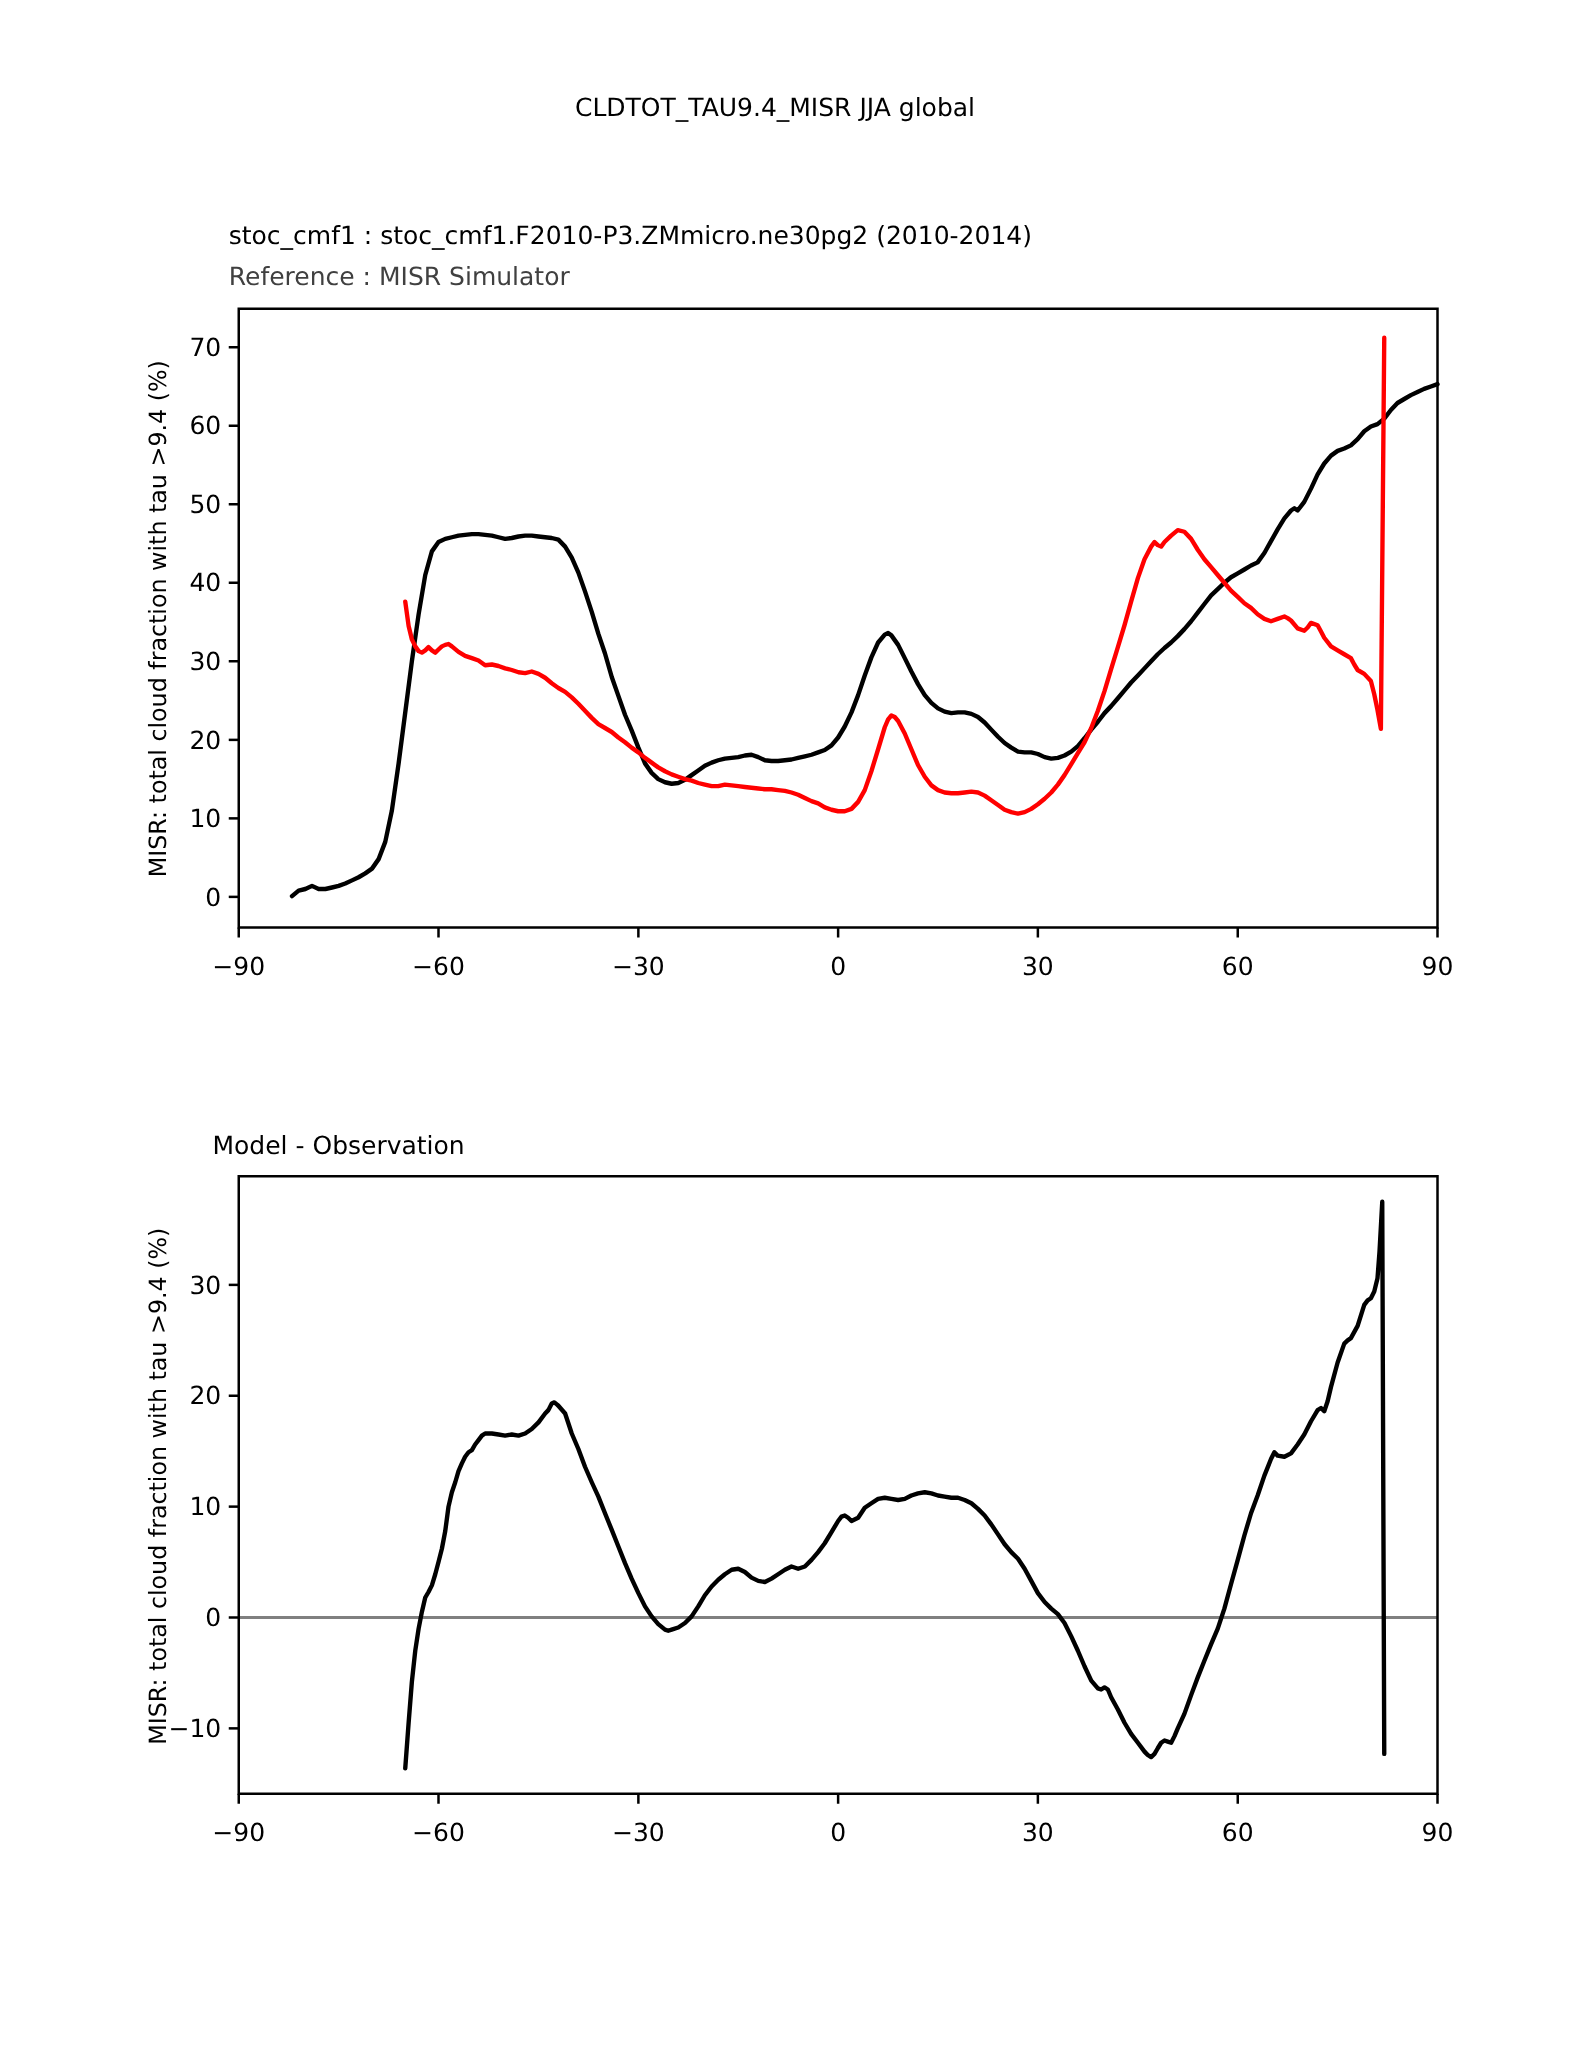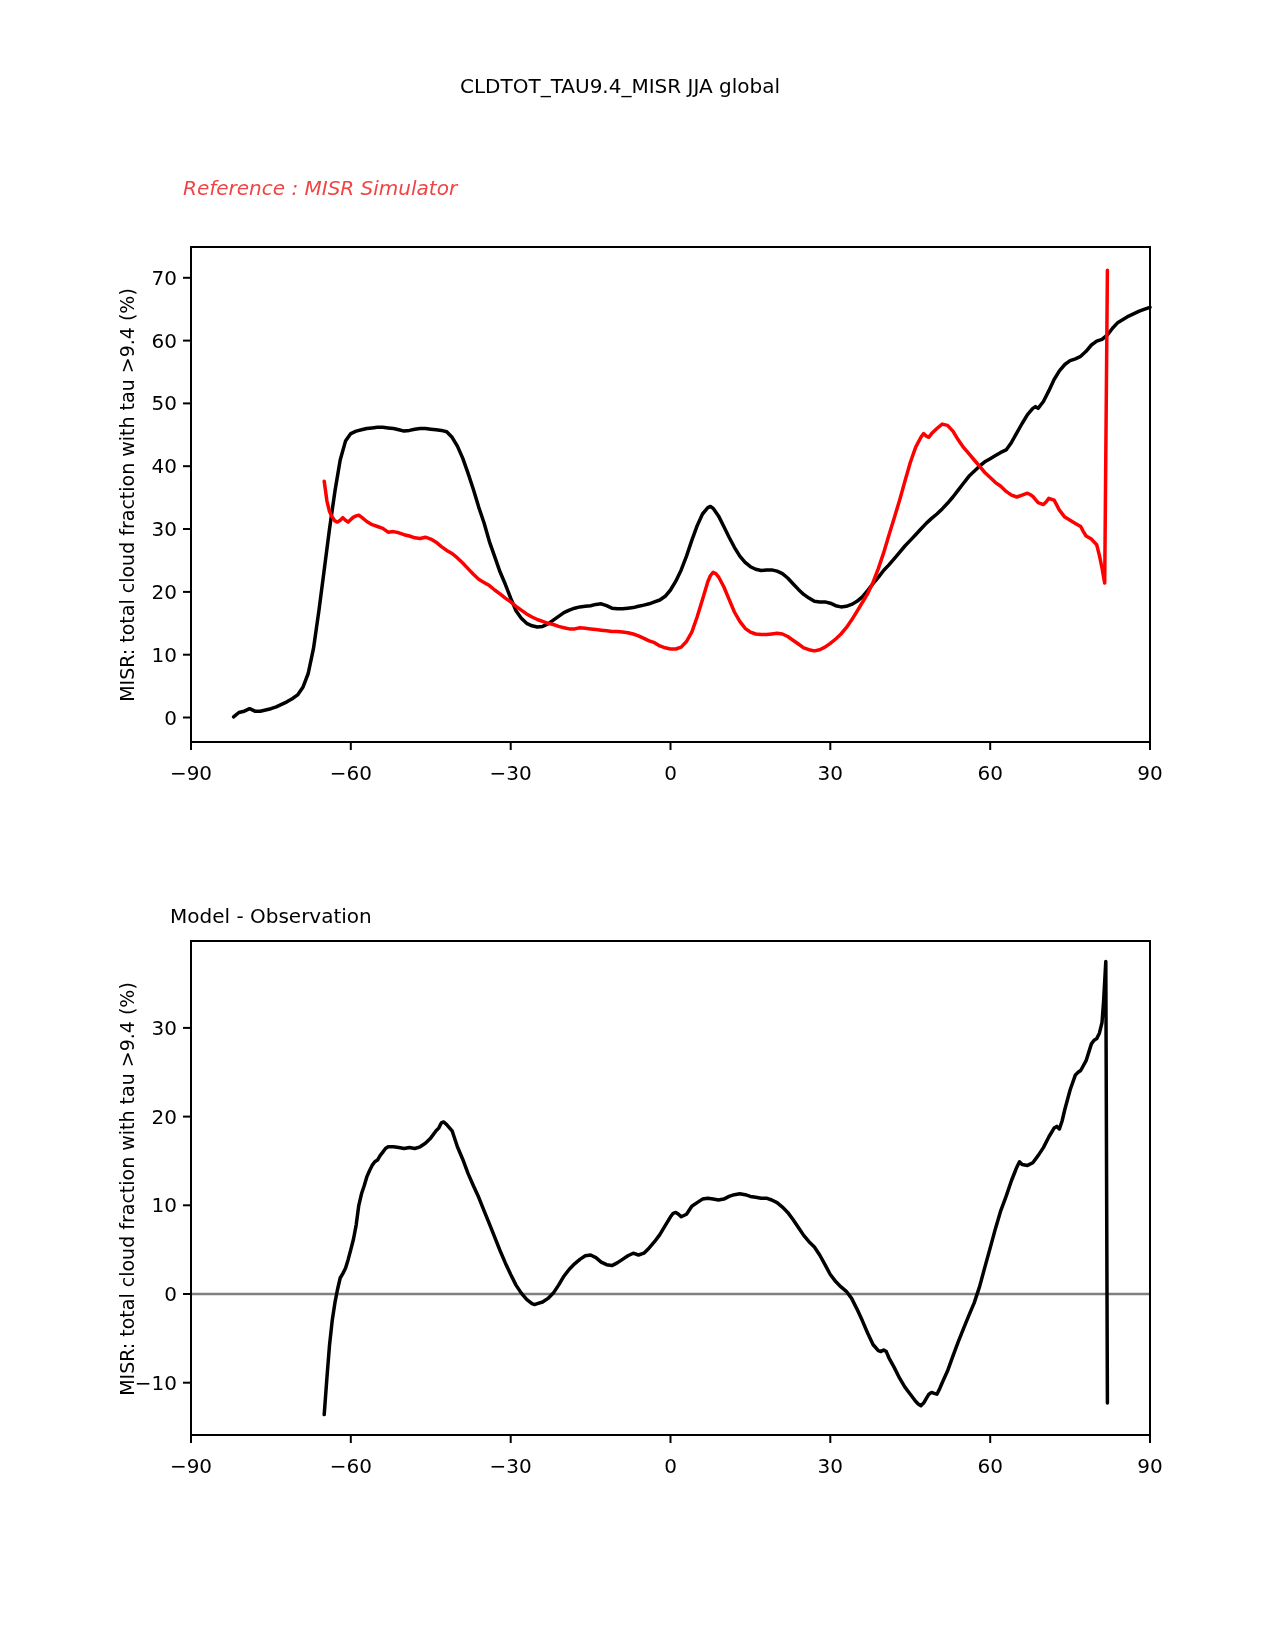--- a/index.html
+++ b/index.html
@@ -1,36 +1,37 @@
 <!DOCTYPE html>
 <html><head>
 <meta charset="utf-8">
 <style>
   html,body{margin:0;padding:0;background:#ffffff;}
   body{width:1275px;height:1650px;position:relative;font-family:"DejaVu Sans","Liberation Sans",sans-serif;color:#000;}
   .fig-title{position:absolute;top:74px;left:0;width:1240px;text-align:center;font-size:20px;color:#000;}
   .legend{position:absolute;left:183px;top:172px;}
   .legend-line{font-size:20px;line-height:33px;white-space:nowrap;}
   .legend-model{color:#000000;}
-  .legend-ref{color:#ef4444;font-style:italic;}
+  .legend-ref{color:#404040;}
   .axes-title{position:absolute;top:904px;left:170px;width:1000px;text-align:left;font-size:20px;color:#000;}
   .ylabel{position:absolute;left:-173px;width:600px;text-align:center;font-size:19px;line-height:26px;transform:rotate(-90deg);color:#000;white-space:nowrap;}
   .ylabel.top{top:482px;}
   .ylabel.bottom{top:1176px;}
   svg.plot{position:absolute;left:0;}
   #plot-top{top:230px;}
   #plot-bottom{top:920px;}
   svg text{font-family:"DejaVu Sans","Liberation Sans",sans-serif;fill:#000;}
 </style>
 </head>
 <body>
 
 <div class="fig-title">CLDTOT_TAU9.4_MISR JJA global</div>
 
 <div class="legend">
+  <div class="legend-line legend-model">stoc_cmf1 : stoc_cmf1.F2010-P3.ZMmicro.ne30pg2 (2010-2014)</div>
   <div class="legend-line legend-ref">Reference : MISR Simulator</div>
 </div>
 
 <div class="ylabel top">MISR: total cloud fraction with tau &gt;9.4 (%)</div>
 <svg id="plot-top" class="plot" width="1275" height="600">
     <polyline points="233.6,486.9 238.9,482.5 244.3,481.2 249.6,478.7 254.9,481.2 260.3,481.2 265.6,480.0 270.9,478.7 276.2,476.8 281.6,474.3 286.9,471.8 292.2,468.7 297.6,464.9 302.9,457.3 308.2,443.5 313.5,418.4 318.9,380.7 324.2,339.9 329.5,299.0 334.9,261.4 340.2,230.0 345.5,211.1 350.8,203.6 356.2,201.1 361.5,199.8 366.8,198.5 372.1,197.9 377.5,197.3 382.8,197.3 388.1,197.9 393.5,198.5 398.8,199.8 404.1,201.1 409.4,200.4 414.8,199.2 420.1,198.5 425.4,198.5 430.8,199.2 436.1,199.8 441.4,200.4 446.7,201.7 452.1,207.3 457.4,216.1 462.7,228.1 468.0,243.1 473.4,259.5 478.7,277.1 484.0,292.8 489.4,311.6 494.7,326.7 500.0,341.8 505.3,354.3 510.7,368.1 516.0,380.7 521.3,388.3 526.6,393.3 532.0,395.8 537.3,397.0 542.6,396.4 548.0,393.9 553.3,390.1 558.6,386.4 563.9,382.6 569.3,380.1 574.6,378.2 579.9,376.9 585.3,376.3 590.6,375.7 595.9,374.4 601.2,373.8 606.6,375.7 611.9,378.2 617.2,378.8 622.5,378.8 627.9,378.2 633.2,377.6 638.5,376.3 643.9,375.1 649.2,373.8 654.5,371.9 659.8,370.0 665.2,366.3 670.5,360.0 675.8,351.2 681.2,339.9 686.5,326.1 691.8,310.4 697.1,295.9 702.5,284.0 707.8,277.7 710.5,276.4 713.1,278.3 718.5,285.9 723.8,296.5 729.1,307.2 734.4,317.3 739.8,326.1 745.1,332.3 750.4,336.7 755.7,339.3 761.1,340.5 766.4,339.9 771.7,339.9 777.1,341.1 782.4,343.6 787.7,348.0 793.0,353.7 798.4,359.4 803.7,364.4 809.0,368.1 814.4,371.3 819.7,371.9 825.0,371.9 830.3,373.2 835.7,375.7 841.0,376.9 846.3,376.3 851.6,374.4 857.0,371.3 862.3,366.9 867.6,360.6 873.0,353.7 878.3,347.4 883.6,340.5 888.9,334.9 894.3,328.6 899.6,322.3 904.9,316.0 910.3,310.4 915.6,304.7 920.9,299.0 926.2,293.4 931.6,288.4 936.9,284.0 942.2,278.9 947.5,273.3 952.9,267.0 958.2,260.1 963.5,253.2 968.9,246.3 974.2,241.3 979.5,236.2 984.8,231.8 990.2,228.7 995.5,225.6 1000.8,222.4 1006.1,219.9 1011.5,212.4 1016.8,202.9 1022.1,193.5 1027.5,184.7 1032.8,178.4 1035.5,176.6 1038.1,178.4 1043.4,171.5 1048.8,160.9 1054.1,149.5 1059.4,140.8 1064.8,134.5 1070.1,130.7 1075.4,128.8 1080.7,126.3 1086.1,121.3 1091.4,115.0 1096.7,111.2 1102.0,109.3 1107.4,104.9 1112.7,98.0 1118.0,92.4 1123.4,89.2 1128.7,86.1 1134.0,83.6 1139.3,81.1 1144.7,79.2 1150.0,77.3" fill="none" stroke="#000000" stroke-width="3.5" stroke-linejoin="round" stroke-linecap="round"></polyline>
     <polyline points="324.2,251.3 326.9,270.8 329.5,281.5 332.2,287.1 334.9,290.9 337.5,292.1 340.2,290.3 342.8,287.7 345.5,290.3 348.2,292.1 350.8,289.6 353.5,287.1 356.2,285.9 358.8,285.2 361.5,287.1 366.8,291.5 372.1,294.7 377.5,296.5 382.8,298.4 388.1,302.2 393.5,301.6 398.8,302.8 404.1,304.7 409.4,306.0 414.8,307.8 420.1,308.5 425.4,307.2 430.8,309.1 436.1,312.2 441.4,316.6 446.7,320.4 452.1,323.5 457.4,327.9 462.7,333.0 468.0,338.6 473.4,344.3 478.7,349.3 484.0,352.4 489.4,355.6 494.7,360.0 500.0,363.8 505.3,368.1 510.7,371.9 516.0,376.3 521.3,380.1 526.6,383.9 532.0,387.0 537.3,389.5 542.6,391.4 548.0,393.3 553.3,394.5 558.6,396.4 563.9,397.7 569.3,398.9 574.6,398.9 579.9,397.7 585.3,398.3 590.6,398.9 595.9,399.6 601.2,400.2 606.6,400.8 611.9,401.4 617.2,401.4 622.5,402.1 627.9,402.7 633.2,404.0 638.5,405.8 643.9,408.4 649.2,410.9 654.5,412.7 659.8,415.9 665.2,417.8 670.5,419.0 675.8,419.0 681.2,417.1 686.5,411.5 691.8,402.1 697.1,387.0 702.5,369.4 707.8,351.8 710.5,345.5 713.1,342.4 715.8,343.6 718.5,346.8 723.8,356.8 729.1,369.4 734.4,382.0 739.8,391.4 745.1,398.3 750.4,402.1 755.7,404.0 761.1,404.6 766.4,404.6 771.7,404.0 777.1,403.3 782.4,404.0 787.7,406.5 793.0,410.2 798.4,414.0 803.7,417.8 809.0,419.7 814.4,420.9 819.7,419.7 825.0,417.1 830.3,413.4 835.7,409.0 841.0,404.0 846.3,397.7 851.6,390.1 857.0,381.3 862.3,372.5 867.6,363.8 873.0,352.4 878.3,338.6 883.6,322.9 888.9,305.3 894.3,287.7 899.6,270.2 904.9,251.3 910.3,232.5 915.6,217.4 920.9,207.3 923.6,203.6 926.2,206.1 928.9,207.3 931.6,203.6 936.9,198.5 942.2,194.1 947.5,195.4 952.9,201.1 958.2,209.8 963.5,217.4 968.9,223.7 974.2,230.0 979.5,236.2 984.8,242.5 990.2,247.5 995.5,252.6 1000.8,256.3 1006.1,261.4 1011.5,265.1 1016.8,267.0 1022.1,265.1 1027.5,263.2 1030.1,264.5 1032.8,266.4 1038.1,272.7 1043.4,274.6 1046.1,272.0 1048.8,268.3 1054.1,270.2 1056.8,275.2 1059.4,280.2 1064.8,287.1 1070.1,290.3 1075.4,293.4 1080.7,296.5 1083.4,301.6 1086.1,306.0 1091.4,309.1 1096.7,314.8 1099.4,325.4 1102.0,338.0 1104.7,353.1 1107.4,40.2" fill="none" stroke="#ff0000" stroke-width="3.5" stroke-linejoin="round" stroke-linecap="round"></polyline>
     <rect x="191" y="17" width="959" height="495" fill="none" stroke="#000000" stroke-width="2"></rect>
     <line x1="191.0" x2="191.0" y1="512" y2="520" stroke="#000" stroke-width="2"></line>
     <text x="191.0" y="550" text-anchor="middle" font-size="20">−90</text>

